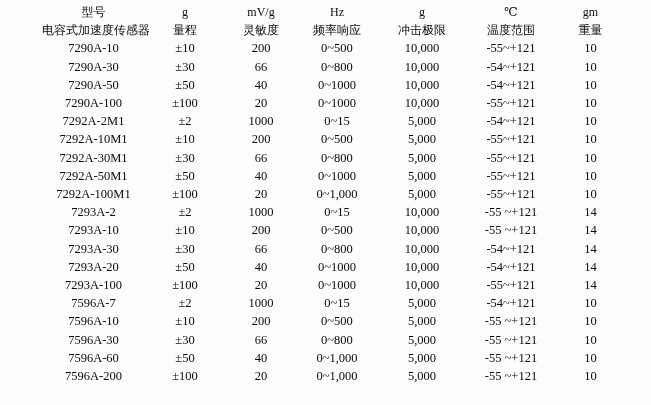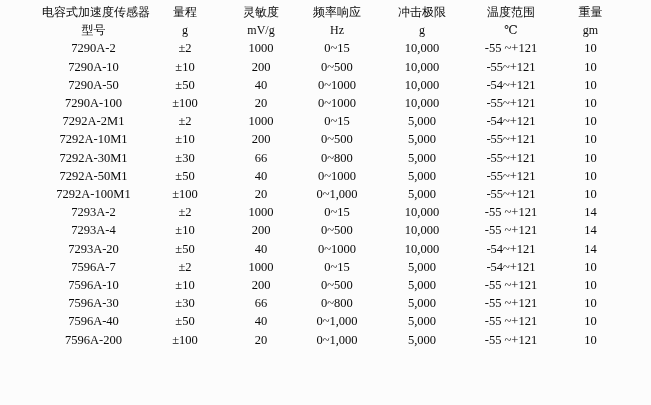--- a/index.html
+++ b/index.html
@@ -49,55 +49,55 @@
     <col class="c-model">
     <col class="c-range">
     <col class="c-sens">
     <col class="c-freq">
     <col class="c-shock">
     <col class="c-temp">
     <col class="c-weight">
   </colgroup>
   <thead>
     <tr>
+      <th>型号</th>
+      <th>g</th>
+      <th>mV/g</th>
+      <th>Hz</th>
+      <th>g</th>
+      <th>℃</th>
+      <th>gm</th>
+    </tr>
+    <tr>
       <th>电容式加速度传感器</th>
       <th>量程</th>
       <th>灵敏度</th>
       <th>频率响应</th>
       <th>冲击极限</th>
       <th>温度范围</th>
       <th>重量</th>
     </tr>
-    <tr>
-      <th>型号</th>
-      <th>g</th>
-      <th>mV/g</th>
-      <th>Hz</th>
-      <th>g</th>
-      <th>℃</th>
-      <th>gm</th>
-    </tr>
   </thead>
   <tbody>
       <tr>
-        <td>7290A-2</td>
-        <td>±2</td>
-        <td>1000</td>
-        <td>0~15</td>
-        <td>10,000</td>
-        <td>-55 ~+121</td>
-        <td>10</td>
-      </tr>
-      <tr>
         <td>7290A-10</td>
         <td>±10</td>
         <td>200</td>
         <td>0~500</td>
         <td>10,000</td>
         <td>-55~+121</td>
+        <td>10</td>
+      </tr>
+      <tr>
+        <td>7290A-30</td>
+        <td>±30</td>
+        <td>66</td>
+        <td>0~800</td>
+        <td>10,000</td>
+        <td>-54~+121</td>
         <td>10</td>
       </tr>
       <tr>
         <td>7290A-50</td>
         <td>±50</td>
         <td>40</td>
         <td>0~1000</td>
         <td>10,000</td>
         <td>-54~+121</td>
         <td>10</td>
@@ -159,35 +159,53 @@
       <tr>
         <td>7293A-2</td>
         <td>±2</td>
         <td>1000</td>
         <td>0~15</td>
         <td>10,000</td>
         <td>-55 ~+121</td>
         <td>14</td>
       </tr>
       <tr>
-        <td>7293A-4</td>
-        <td>±10</td>
-        <td>200</td>
-        <td>0~500</td>
-        <td>10,000</td>
-        <td>-55 ~+121</td>
+        <td>7293A-10</td>
+        <td>±10</td>
+        <td>200</td>
+        <td>0~500</td>
+        <td>10,000</td>
+        <td>-55 ~+121</td>
+        <td>14</td>
+      </tr>
+      <tr>
+        <td>7293A-30</td>
+        <td>±30</td>
+        <td>66</td>
+        <td>0~800</td>
+        <td>10,000</td>
+        <td>-54~+121</td>
         <td>14</td>
       </tr>
       <tr>
         <td>7293A-20</td>
         <td>±50</td>
         <td>40</td>
         <td>0~1000</td>
         <td>10,000</td>
         <td>-54~+121</td>
+        <td>14</td>
+      </tr>
+      <tr>
+        <td>7293A-100</td>
+        <td>±100</td>
+        <td>20</td>
+        <td>0~1000</td>
+        <td>10,000</td>
+        <td>-55~+121</td>
         <td>14</td>
       </tr>
       <tr>
         <td>7596A-7</td>
         <td>±2</td>
         <td>1000</td>
         <td>0~15</td>
         <td>5,000</td>
         <td>-54~+121</td>
         <td>10</td>
@@ -204,21 +222,21 @@
       <tr>
         <td>7596A-30</td>
         <td>±30</td>
         <td>66</td>
         <td>0~800</td>
         <td>5,000</td>
         <td>-55 ~+121</td>
         <td>10</td>
       </tr>
       <tr>
-        <td>7596A-40</td>
+        <td>7596A-60</td>
         <td>±50</td>
         <td>40</td>
         <td>0~1,000</td>
         <td>5,000</td>
         <td>-55 ~+121</td>
         <td>10</td>
       </tr>
       <tr>
         <td>7596A-200</td>
         <td>±100</td>

